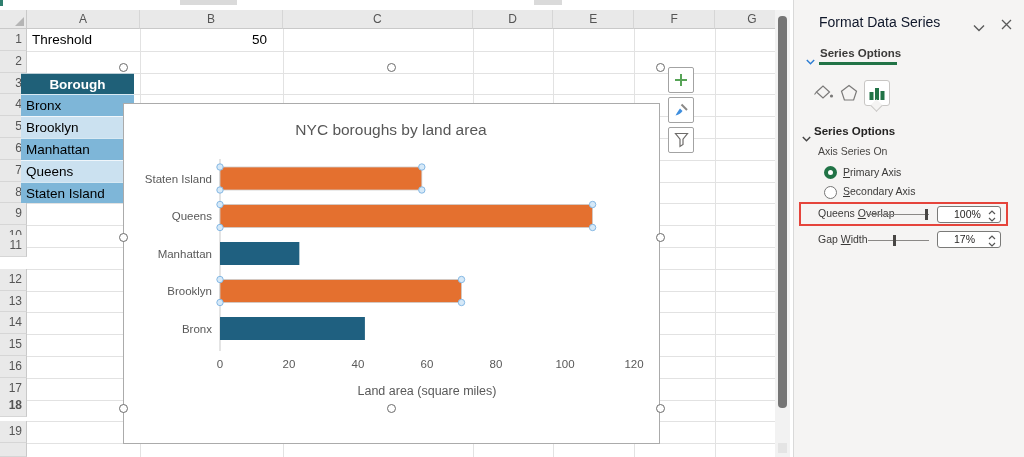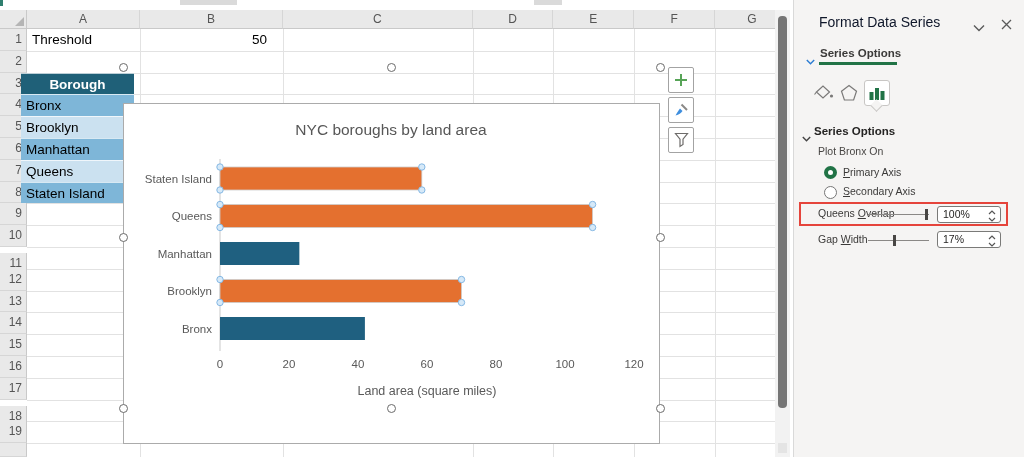--- a/index.html
+++ b/index.html
@@ -63,21 +63,21 @@
   .radio{width:13px;height:13px;border-radius:50%;background:#fff;}
   .radio.on{border:4px solid var(--green);}
   .radio.off{border:1px solid #767676;}
   .rlabel{font-size:10.5px;color:#3B3A39;}
   .u{text-decoration:underline;}
   #redbox{left:5px;top:202px;width:209px;height:24px;border:2px solid var(--red);z-index:12;}
   .sliderlabel{font-size:10.5px;color:#3B3A39;}
   .track{height:1px;background:#8A8886;width:61px;left:74px;}
   .thumb{width:3px;height:11px;background:#484644;}
   .valbox{left:143px;width:64px;height:17px;background:#fff;border:1px solid #7A7A78;
-          border-radius:3px;font-size:10.5px;color:#201F1E;line-height:15px;padding-left:5px;}
+          border-radius:3px;font-size:10.5px;color:#201F1E;line-height:15px;padding-left:16px;}
   .spin{position:absolute;right:4px;width:8px;}
 
   svg text{font-family:"Liberation Sans",sans-serif;}
 </style>
 </head>
 <body>
 
 <div id="app">
 
   <div id="topstrip" class="abs">
@@ -100,28 +100,28 @@
       <div class="rowhdr abs" style="top: 29px; height: 21.8px; line-height: 21.8px;">1</div>
       <div class="rowhdr abs" style="top: 50.8px; height: 21.8px; line-height: 21.8px;">2</div>
       <div class="rowhdr abs" style="top: 72.6px; height: 21.8px; line-height: 21.8px;">3</div>
       <div class="rowhdr abs" style="top: 94.4px; height: 21.8px; line-height: 21.8px;">4</div>
       <div class="rowhdr abs" style="top: 116.2px; height: 21.8px; line-height: 21.8px;">5</div>
       <div class="rowhdr abs" style="top: 138px; height: 21.8px; line-height: 21.8px;">6</div>
       <div class="rowhdr abs" style="top: 159.8px; height: 21.8px; line-height: 21.8px;">7</div>
       <div class="rowhdr abs" style="top: 181.6px; height: 21.8px; line-height: 21.8px;">8</div>
       <div class="rowhdr abs" style="top: 203.4px; height: 21.8px; line-height: 21.8px;">9</div>
       <div class="rowhdr abs" style="top: 225.2px; height: 21.8px; line-height: 21.8px; text-align: right;">10</div>
-      <div class="rowhdr abs" style="top: 253px; height: 21.8px; line-height: 21.8px;">11</div>
+      <div class="rowhdr abs" style="top: 235px; height: 21.8px; line-height: 21.8px;">11</div>
       <div class="rowhdr abs" style="top: 268.8px; height: 21.8px; line-height: 21.8px;">12</div>
       <div class="rowhdr abs" style="top: 290.6px; height: 21.8px; line-height: 21.8px;">13</div>
       <div class="rowhdr abs" style="top: 312.4px; height: 21.8px; line-height: 21.8px;">14</div>
       <div class="rowhdr abs" style="top: 334.2px; height: 21.8px; line-height: 21.8px;">15</div>
       <div class="rowhdr abs" style="top: 356px; height: 21.8px; line-height: 21.8px;">16</div>
       <div class="rowhdr abs" style="top: 377.8px; height: 21.8px; line-height: 21.8px;">17</div>
-      <div class="rowhdr abs" style="top: 406px; height: 21.8px; line-height: 21.8px;">18</div>
+      <div class="rowhdr abs" style="top: 395px; height: 21.8px; line-height: 21.8px; font-weight: bold;">18</div>
       <div class="rowhdr abs" style="top: 421.4px; height: 21.8px; line-height: 21.8px;">19</div>
       <div class="rowhdr abs" style="top: 443.2px; height: 13.8px;"></div>
     </div>
   <div id="gridlines">
       <div class="vline abs" style="left: 140px;"></div>
       <div class="vline abs" style="left: 283px;"></div>
       <div class="vline abs" style="left: 472.7px;"></div>
       <div class="vline abs" style="left: 553.3px;"></div>
       <div class="vline abs" style="left: 634.3px;"></div>
       <div class="vline abs" style="left: 715px;"></div>
@@ -267,21 +267,21 @@
     </div>
     <div id="notch" class="abs"></div>
 
     <div class="abs" style="left:8px;top:128px;">
       <svg width="9" height="6" viewBox="0 0 9 6">
         <polyline points="0.8,1 4.5,4.8 8.2,1" stroke="#444" stroke-width="1.4" fill="none"></polyline>
       </svg>
     </div>
     <div id="section-label" class="abs">Series Options</div>
 
-    <div id="plot-on" class="abs">Plot Bronx On</div>
+    <div id="plot-on" class="abs">Axis Series On</div>
 
     <div id="radio-primary" class="radio abs on" style="left:30px;top:166px;"></div>
     <div class="rlabel abs" style="left:49px;top:166px;"><span></span><span class="u">P</span><span>rimary Axis</span></div>
 
     <div id="radio-secondary" class="radio abs off" style="left:30px;top:186px;"></div>
     <div class="rlabel abs" style="left:49px;top:185px;"><span></span><span class="u">S</span><span>econdary Axis</span></div>
 
     <div id="redbox" class="abs"></div>
 
     <div class="sliderlabel abs" style="left:24px;top:207px;"><span>Queens </span><span class="u">O</span><span>verlap</span></div>

